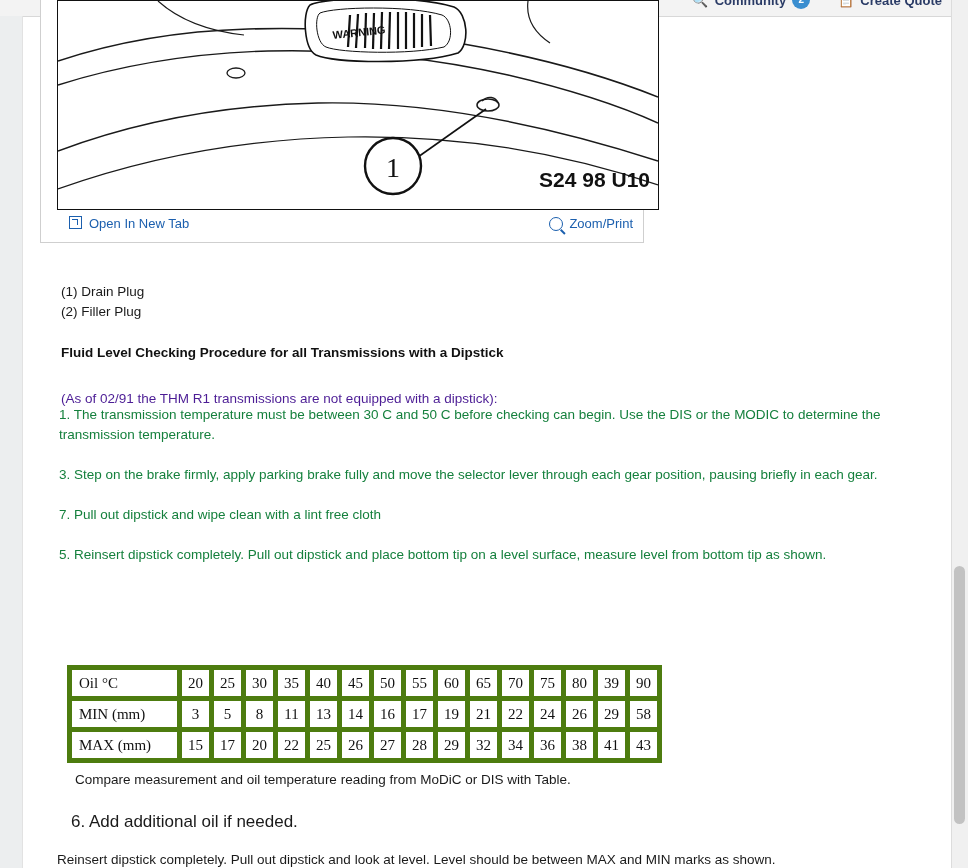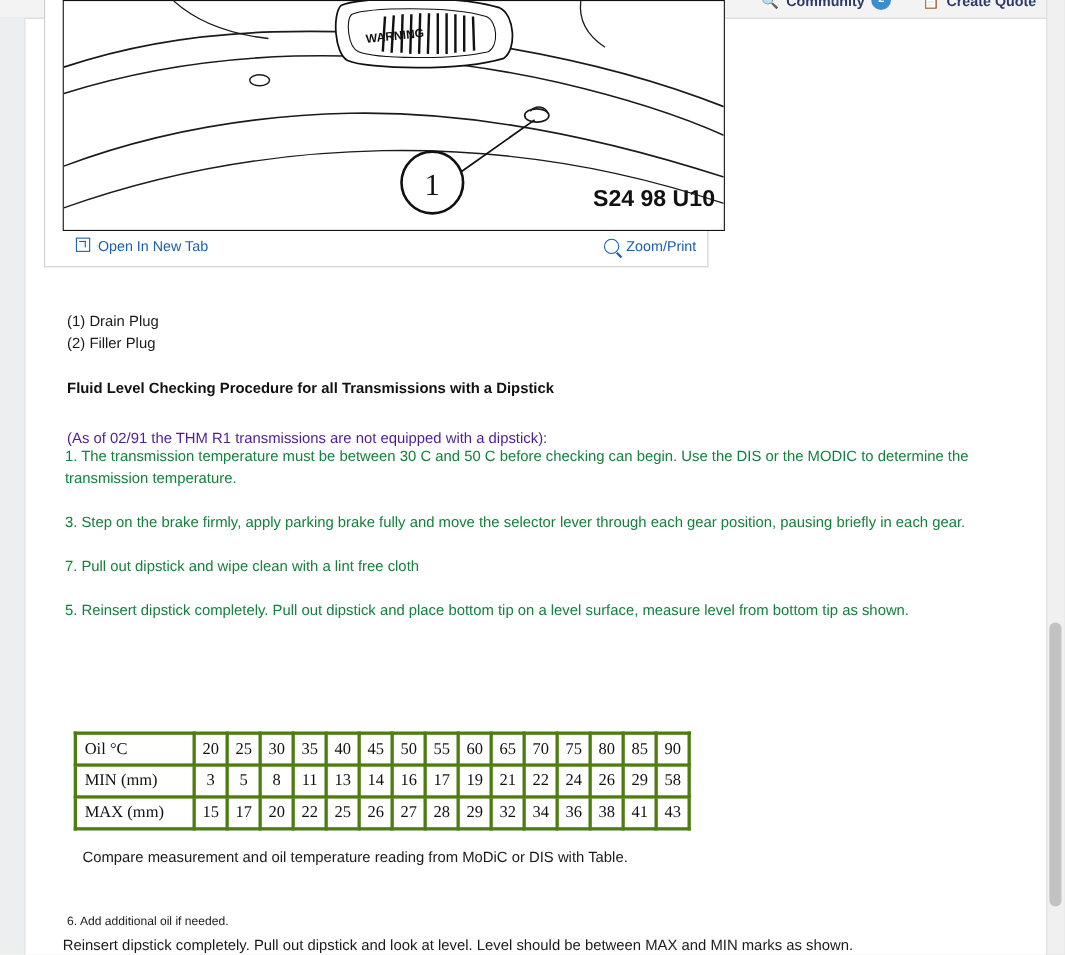--- a/index.html
+++ b/index.html
@@ -223,46 +223,45 @@
     left: 44px;
     top: 648px;
   }
   table.oil {
     border-collapse: collapse;
     font-family: "Liberation Serif", serif;
     font-size: 15px;
     color: #111;
   }
   table.oil td {
-    border: 3px solid #4d7c0f;
+    border: 5px solid #4d7c0f;
     height: 26px;
     padding: 0 6px;
     text-align: center;
     vertical-align: middle;
   }
   table.oil td.rowhdr {
     text-align: left;
     width: 92px;
     padding-left: 7px;
   }
 
   .post-table {
     position: absolute;
     left: 52px;
     top: 755px;
     font-size: 13.5px;
     color: #1a1a1a;
   }
   .step6 {
     position: absolute;
-    left: 38px;
+    left: 48px;
     top: 795px;
-    font-size: 11px;
+    font-size: 17px;
     color: #1a1a1a;
-    margin-top: 20px;
   }
   .closing {
     position: absolute;
     left: 34px;
     top: 835px;
     font-size: 13.5px;
     color: #1a1a1a;
   }
 
   
@@ -387,21 +386,21 @@
             <td>35</td>
             <td>40</td>
             <td>45</td>
             <td>50</td>
             <td>55</td>
             <td>60</td>
             <td>65</td>
             <td>70</td>
             <td>75</td>
             <td>80</td>
-            <td>85</td>
+            <td>39</td>
             <td>90</td>
           </tr>
           <tr>
             <td class="rowhdr">MIN (mm)</td>
             <td>3</td>
             <td>5</td>
             <td>8</td>
             <td>11</td>
             <td>13</td>
             <td>14</td>

